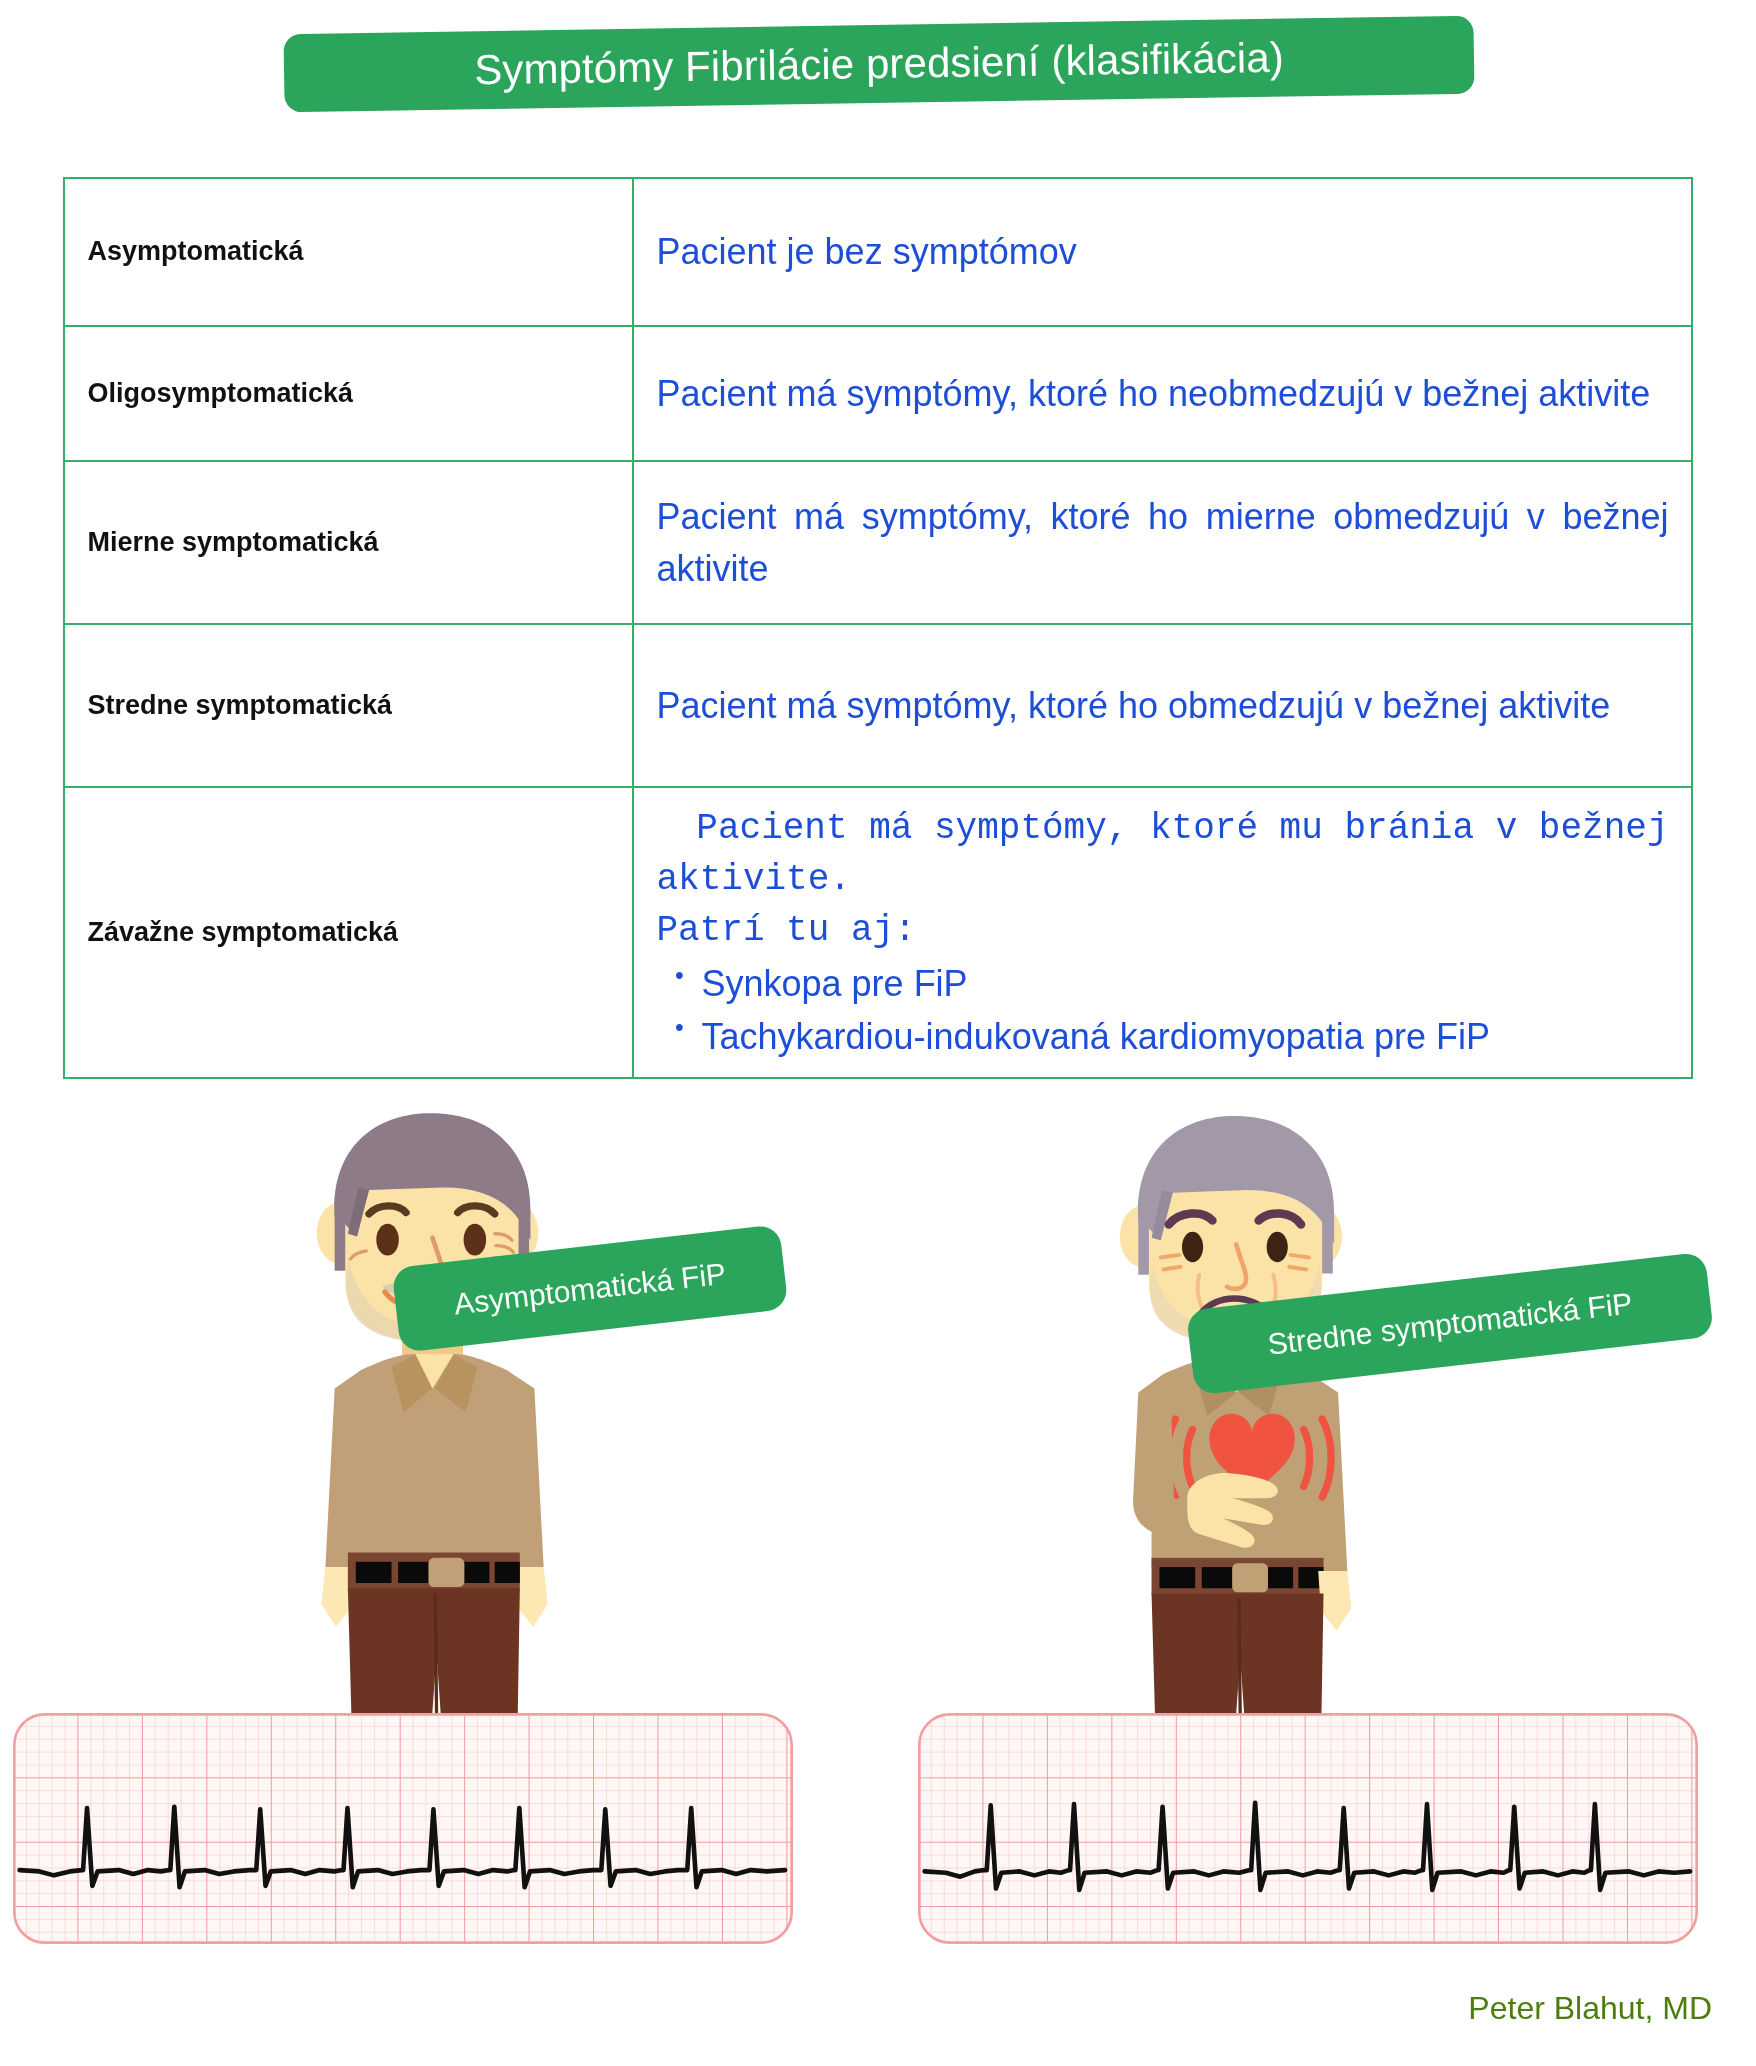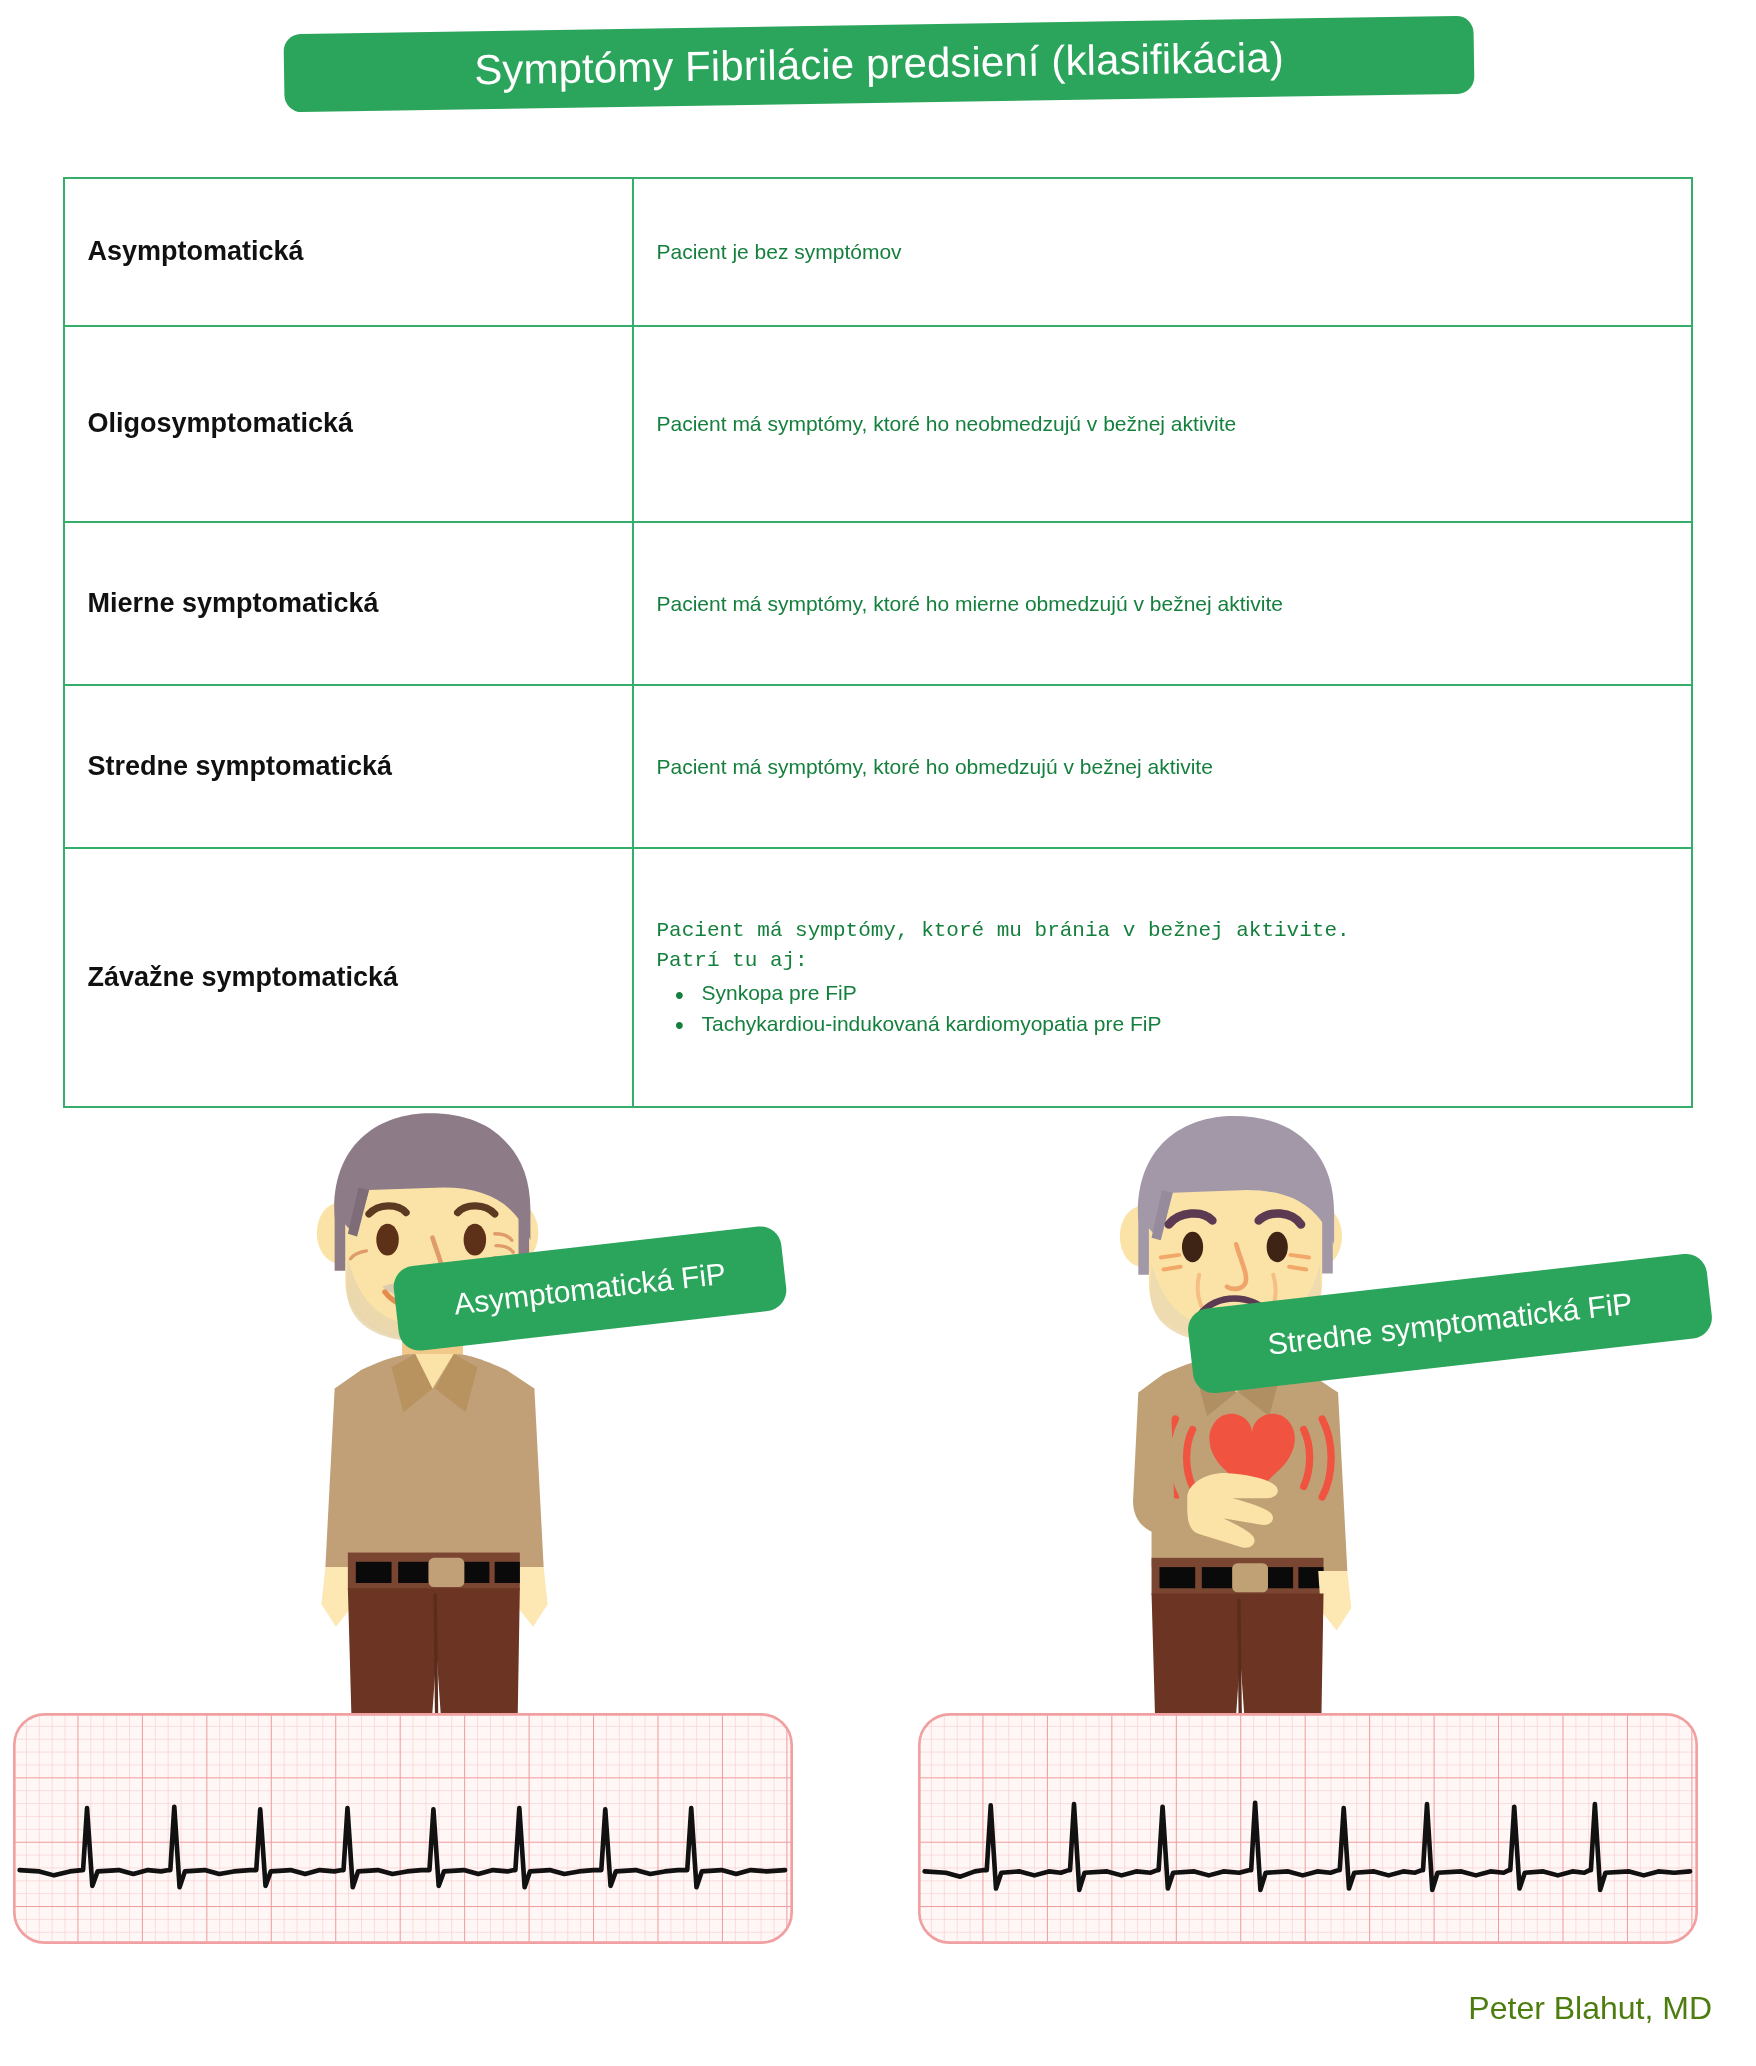--- a/index.html
+++ b/index.html
@@ -51,28 +51,28 @@
   }
   #symptom-table td.term-cell {
     width: 569px;
     font-weight: bold;
     font-size: 27px;
     color: #111111;
     line-height: 1.25;
   }
   #symptom-table td.desc-cell {
     font-weight: normal;
-    font-size: 21px;
-    color: #15803d;
+    font-size: 36px;
+    color: #1d4ed8;
     line-height: 1.42;
     text-align: justify;
     text-align-last: left;
   }
   .row-h1 { height: 148px; }
-  .row-h2 { height: 196px; }
+  .row-h2 { height: 135px; }
   .row-h3 { height: 163px; }
   .row-h4 { height: 163px; border-radius: 27px; }
   .row-h5 { height: 259px; }
 
   .desc-line { display: block; }
   .desc-line.nojust { text-align: right; font-family: Liberation Mono, monospace; }
   ul.sub-list {
     margin: 2.6px 0 0 0;
     padding-left: 41px;
     list-style: none;

